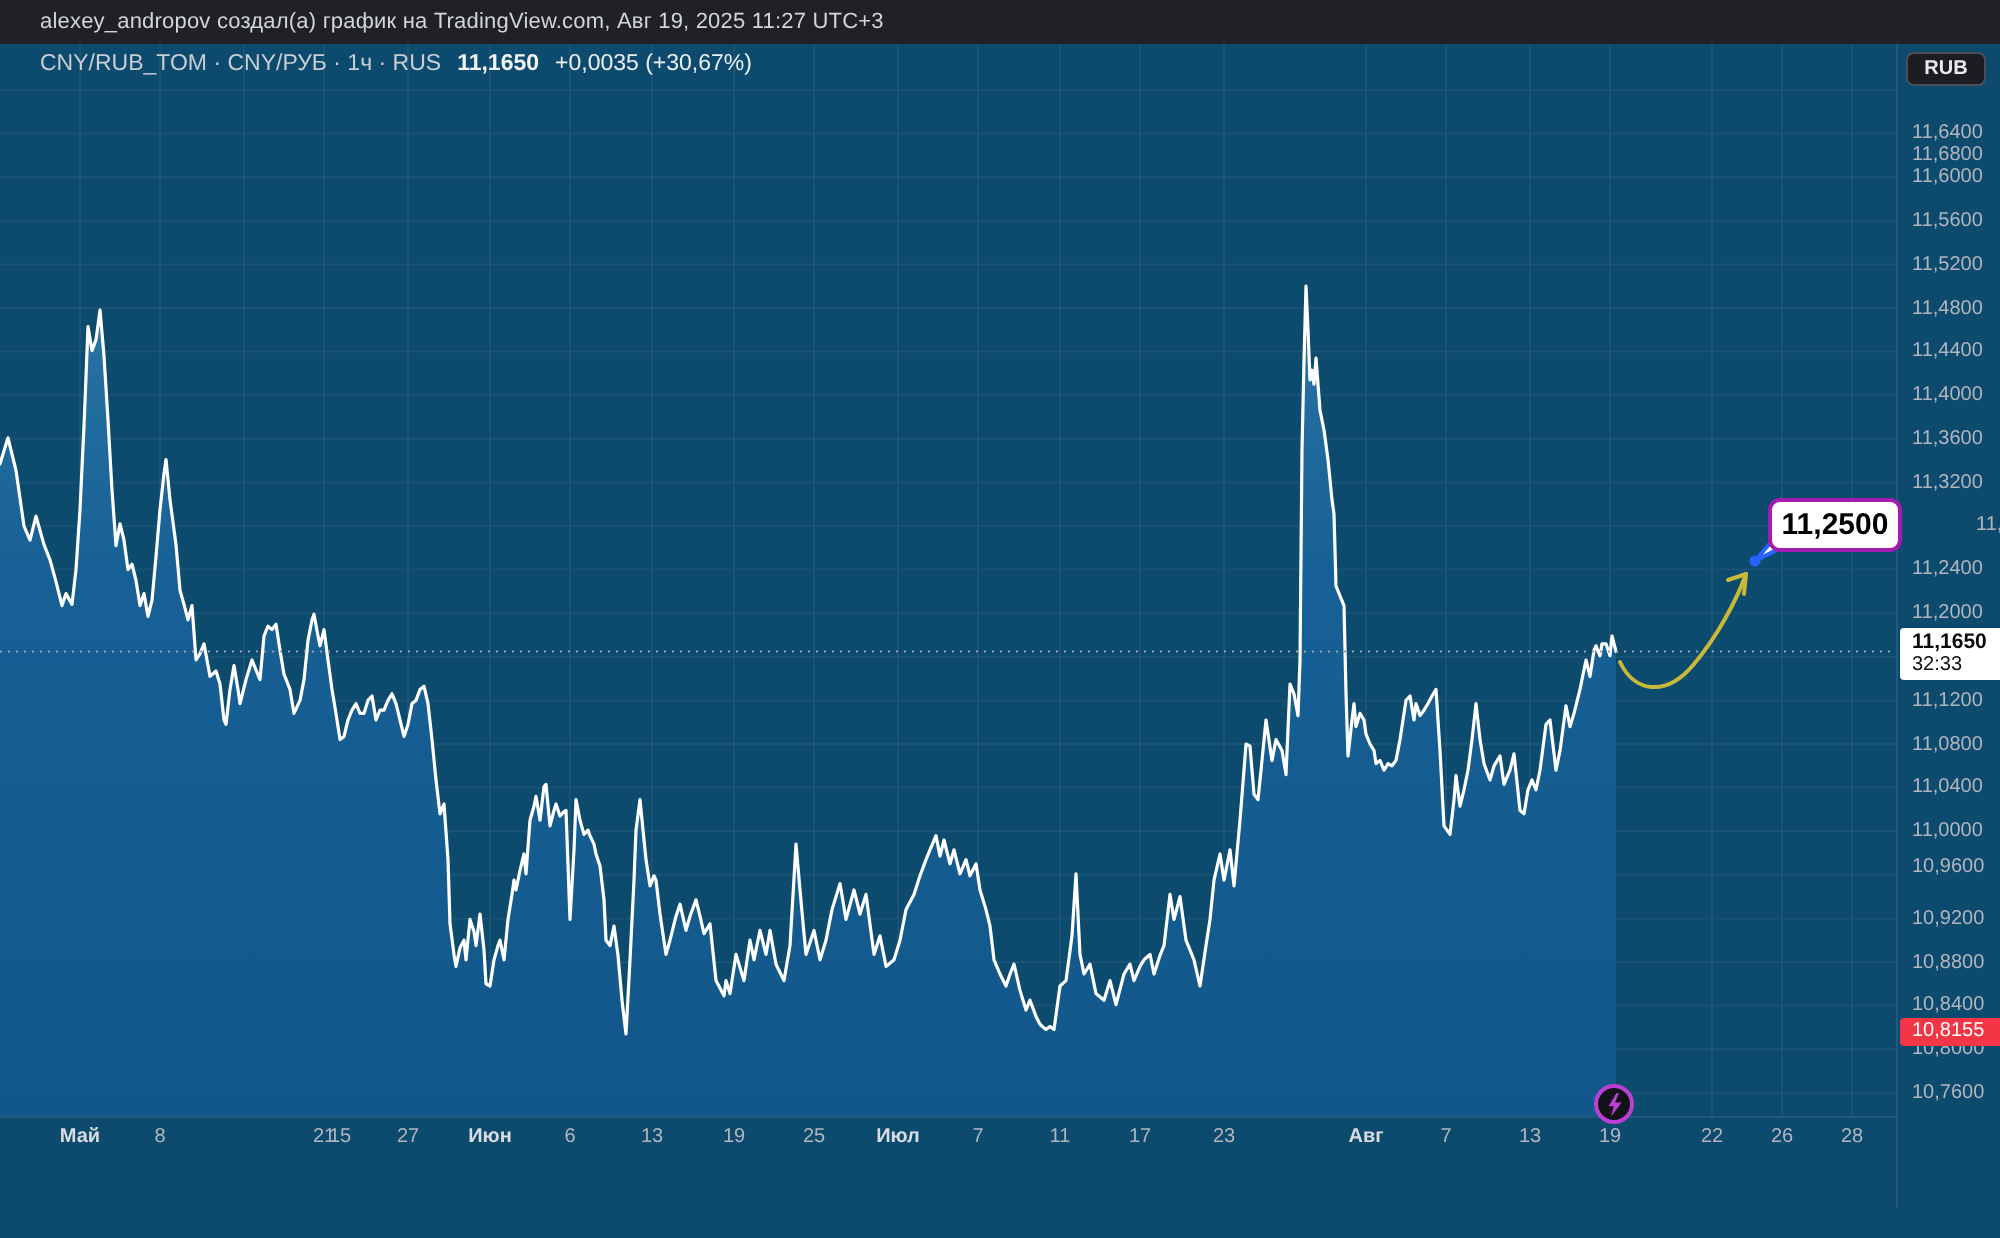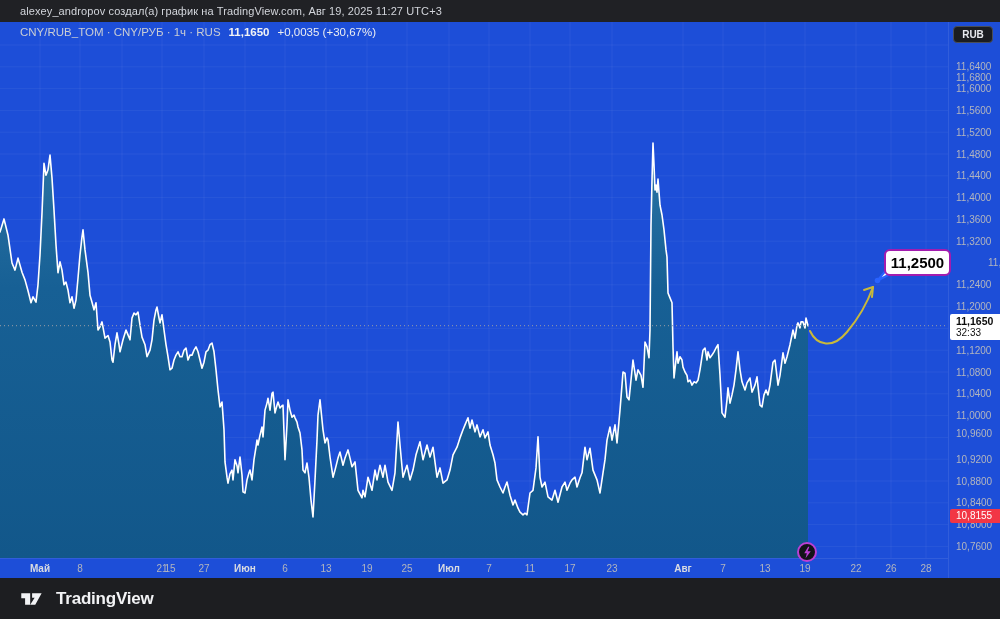--- a/index.html
+++ b/index.html
@@ -1,16 +1,16 @@
 <!DOCTYPE html>
 <html><head>
 <meta charset="utf-8">
 <style>
   html,body{margin:0;padding:0;background:#000;}
-  .stage{position:relative;width:1000px;height:619px;background:#1d4ed8;overflow:hidden;
+  .stage{position:relative;width:1000px;height:619px;background:#0c4a6e;overflow:hidden;
          font-family:"Liberation Sans",sans-serif;-webkit-font-smoothing:antialiased;}
   
   .topbar{position:absolute;left:0;top:0;width:1000px;height:22px;background:#202125;z-index:6;
           display:flex;align-items:center;}
   .topbar span{margin-left:20px;font-size:11px;color:#d2d5db;letter-spacing:.1px;}
   
   .legend{position:absolute;left:20px;top:26px;z-index:6;display:flex;align-items:flex-start;gap:8px;
           font-size:11.5px;color:#cfd3da;}
   .legend .sym{color:#c9cdd4;}
   .legend .price{color:#f2f3f5;font-weight:bold;}
@@ -194,23 +194,14 @@
   </div>
 
   <div class="callout">11,2500</div>
 
   <div class="flash">
     <svg width="11" height="13" viewBox="0 0 16 20">
       <path d="M9 1 L3 11 H7 L5 19 L13 8 H8 L11 1 Z" fill="#bb3fd4"></path>
     </svg>
   </div>
 
-  <div class="footer">
-    <div class="brand">
-      <svg width="28" height="18" viewBox="0 0 44 26">
-        <path d="M2 4 h14 v18 h-8 v-10 h-6 z" fill="#f2f3f5"></path>
-        <path d="M19 4 h15 l-10 18 h-8 l7 -11 h-4 z" fill="#f2f3f5"></path>
-      </svg>
-      <span class="name">TradingView</span>
-    </div>
-  </div>
 
 </div>
 
 </body></html>

